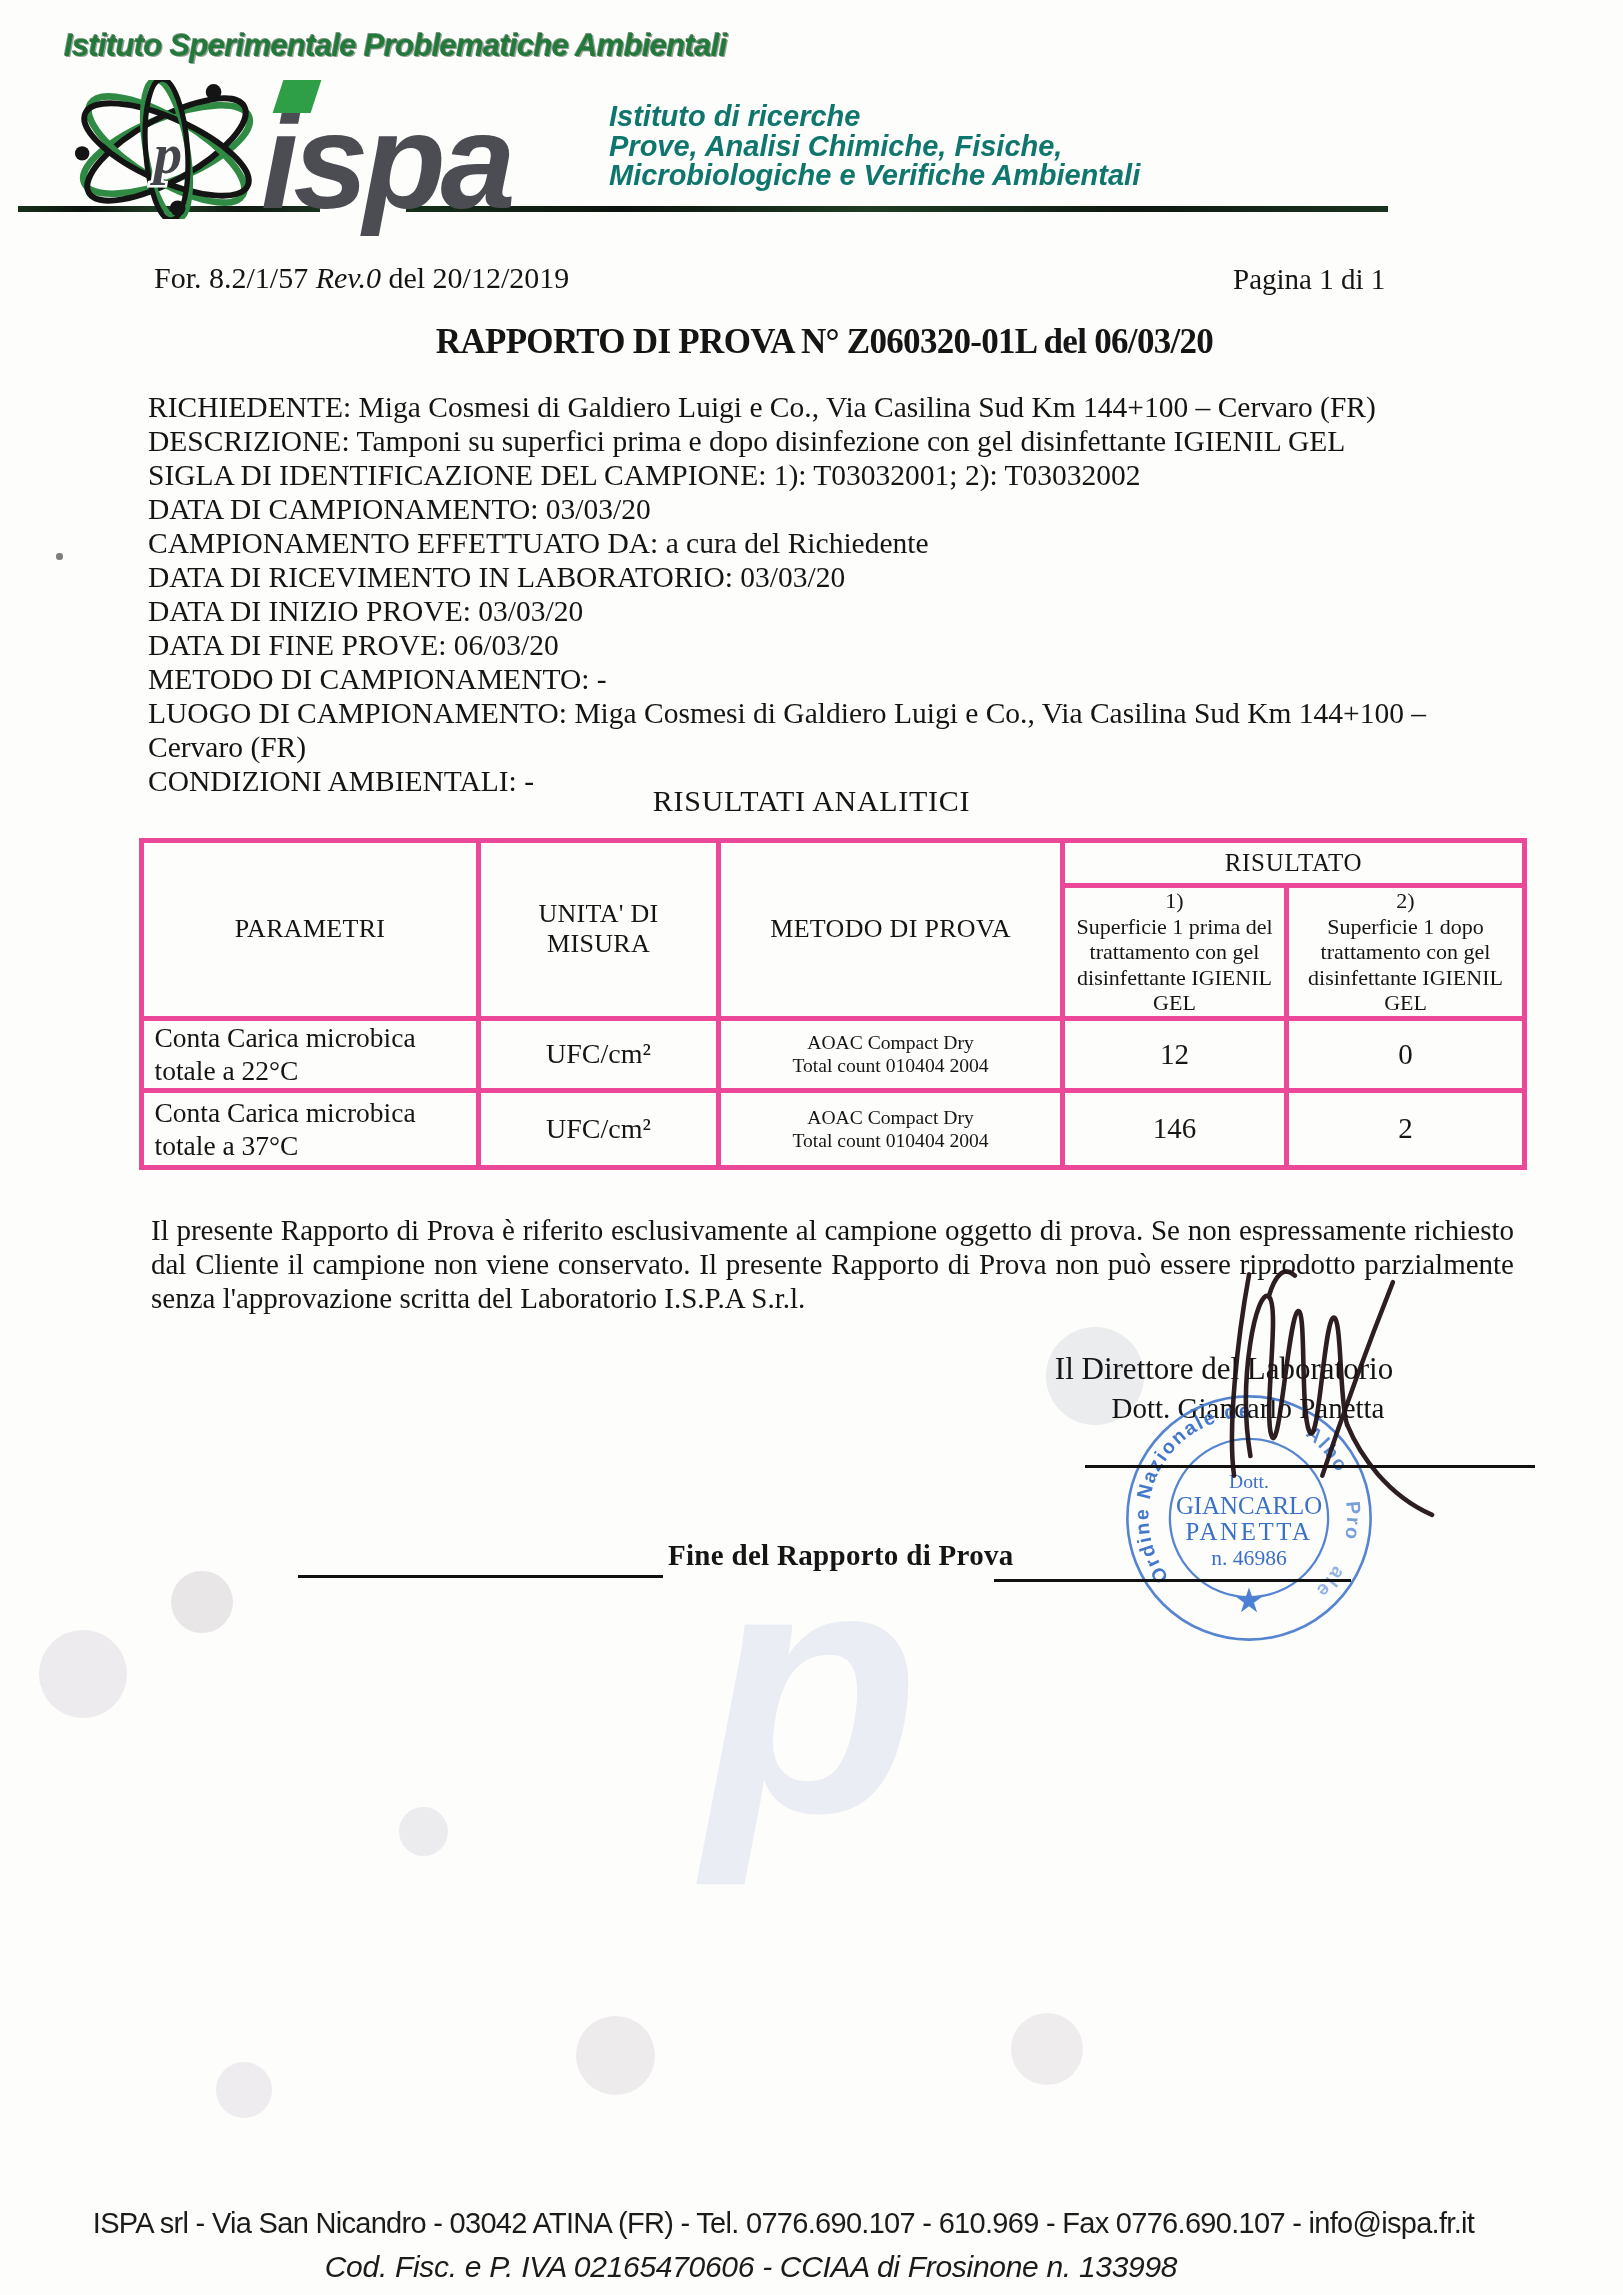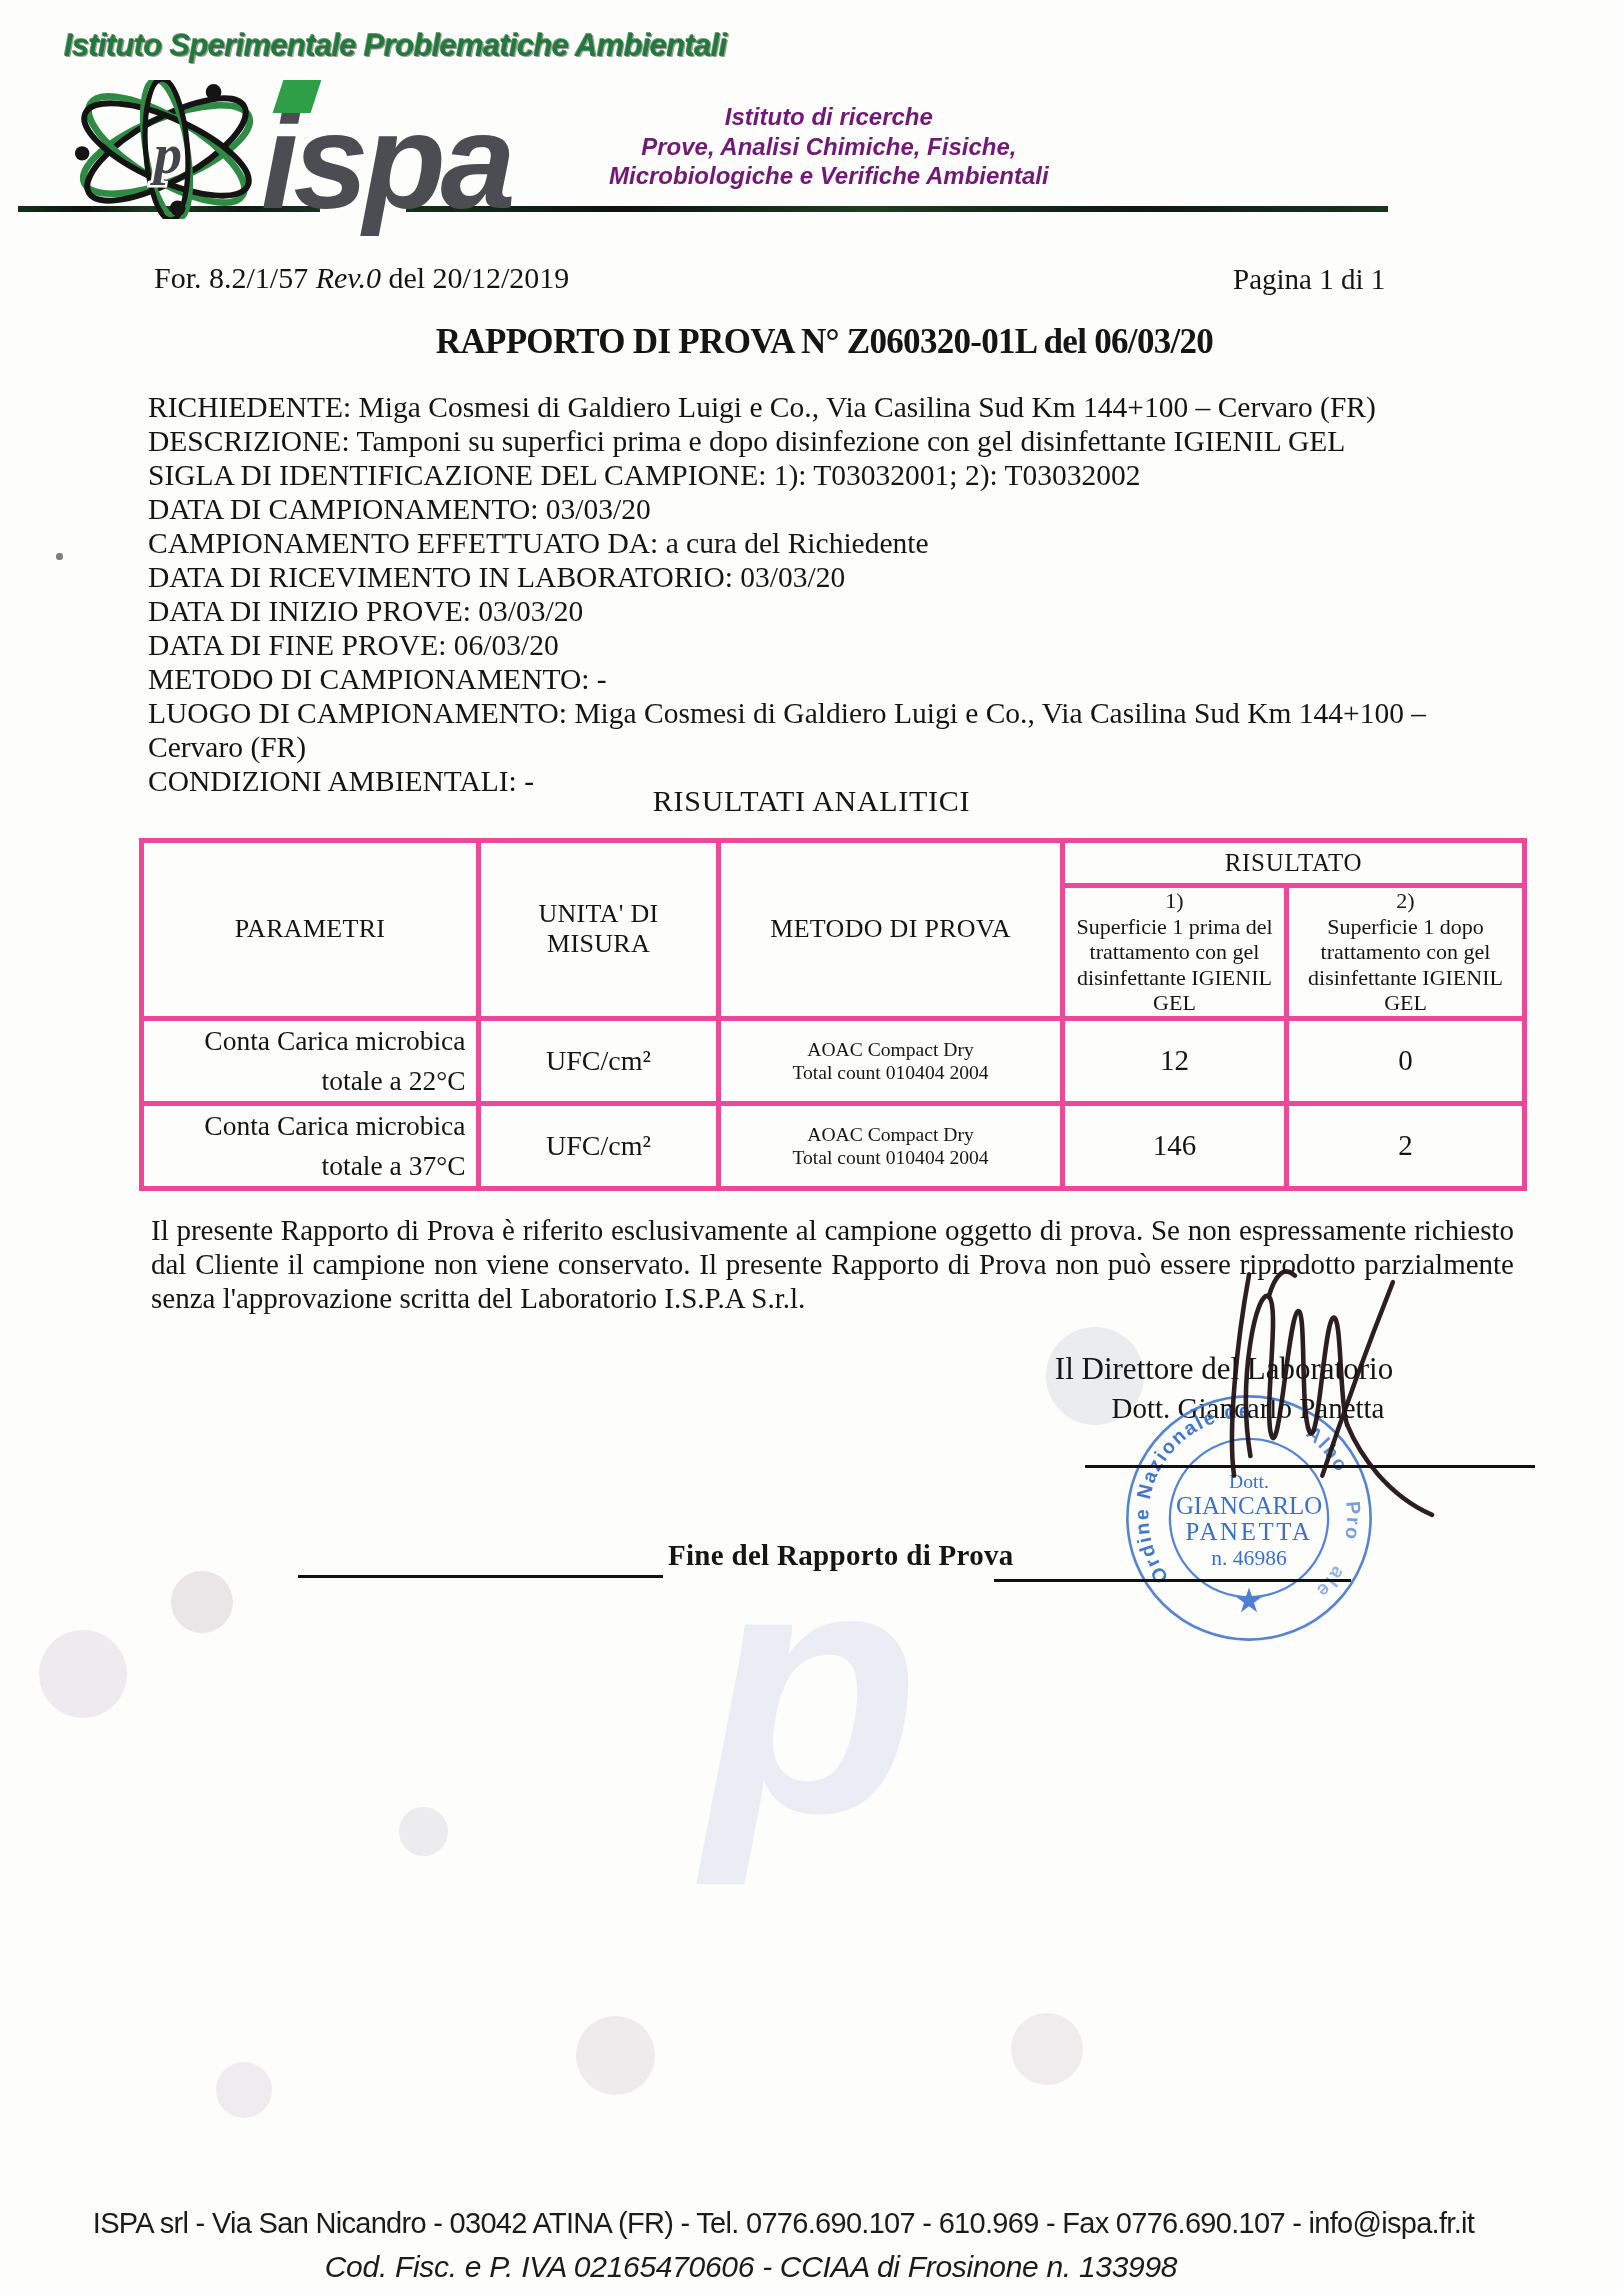--- a/index.html
+++ b/index.html
@@ -12,39 +12,39 @@
            font-weight:bold;font-style:italic;font-size:31px;color:#227a3a;
            text-shadow:1.3px 1.3px 0 rgba(25,45,28,.45), -0.7px -0.7px 0 rgba(16,60,30,.55);letter-spacing:-0.7px;}
   .rule-seg{position:absolute;top:206px;height:5.9px;
             background:linear-gradient(90deg,#16301b 0%,#0d130e 22%,#1f3d24 47%,#0f1811 74%,#1a3320 100%);}
   .wordmark{position:absolute;left:261px;top:94px;font-family:"Liberation Sans",sans-serif;
             font-weight:bold;font-style:italic;font-size:135px;line-height:1;color:#4b4d53;
             letter-spacing:-5.2px;z-index:4;}
   .i-dot{position:absolute;left:278px;top:80px;width:38px;height:33px;background:#2e9e47;
          transform:skewX(-18deg);z-index:5;}
   .logo-sub{position:absolute;left:609px;top:102px;font-family:"Liberation Sans",sans-serif;
-            font-weight:bold;font-style:italic;font-size:24px;line-height:29.5px;color:#701a75;z-index:4;text-align:center;}
+            font-weight:bold;font-style:italic;font-size:29px;line-height:29.5px;color:#0f766e;z-index:4;}
   
   .meta-ref{position:absolute;left:154px;top:261px;font-size:30px;}
   .meta-page{position:absolute;left:1233px;top:263px;font-size:29px;}
   .doc-title{position:absolute;left:0;top:322px;width:1623px;text-align:center;
              padding-left:26px;box-sizing:border-box;font-size:35px;font-weight:bold;letter-spacing:-0.7px;}
   .info{position:absolute;left:148px;top:390px;width:1375px;font-size:29.5px;line-height:34px;}
   .sect-title{position:absolute;left:0;top:784px;width:1623px;text-align:center;
               box-sizing:border-box;font-size:30px;letter-spacing:0.7px;}
   
   table.results{position:absolute;left:139px;top:838px;width:1383px;border-collapse:collapse;
                 table-layout:fixed;text-align:center;border:3.3px solid #161616;z-index:4;}
   table.results th,table.results td{border:5px solid #ec4899;vertical-align:middle;
                 font-weight:normal;padding:0 10.5px;}
   .th-main{font-size:26px;letter-spacing:0.3px;}
   .th-risultato{font-size:25px;letter-spacing:0.7px;}
   .th-sub{font-size:22px;line-height:25.5px;padding:2.6px 6.5px;}
   .th-sub .subnum{display:block;}
-  td.param{text-align:right;padding-left:14.4px;font-size:27.5px;line-height:40px;margin-top:48px;}
+  td.param{text-align:left;padding-left:14.4px;font-size:27.5px;line-height:33px;margin-top:48px;}
   td.unit{font-size:28px;}
   td.method{font-size:19.6px;line-height:23px;}
   td.resval{font-size:29px;}
   
   .disclaimer{position:absolute;left:151px;top:1213px;width:1363px;font-size:29px;
               line-height:34px;text-align:justify;}
   .dir-title{position:absolute;left:949px;top:1351px;width:550px;text-align:center;font-size:31px;}
   .dir-name{position:absolute;left:996px;top:1392px;width:504px;text-align:center;font-size:29px;}
   .sig-line{position:absolute;left:1085px;top:1465px;width:450px;height:2.6px;background:#111;z-index:6;}
   .end-text{position:absolute;left:668px;top:1539px;font-size:29px;font-weight:bold;z-index:6;letter-spacing:0.3px;}

